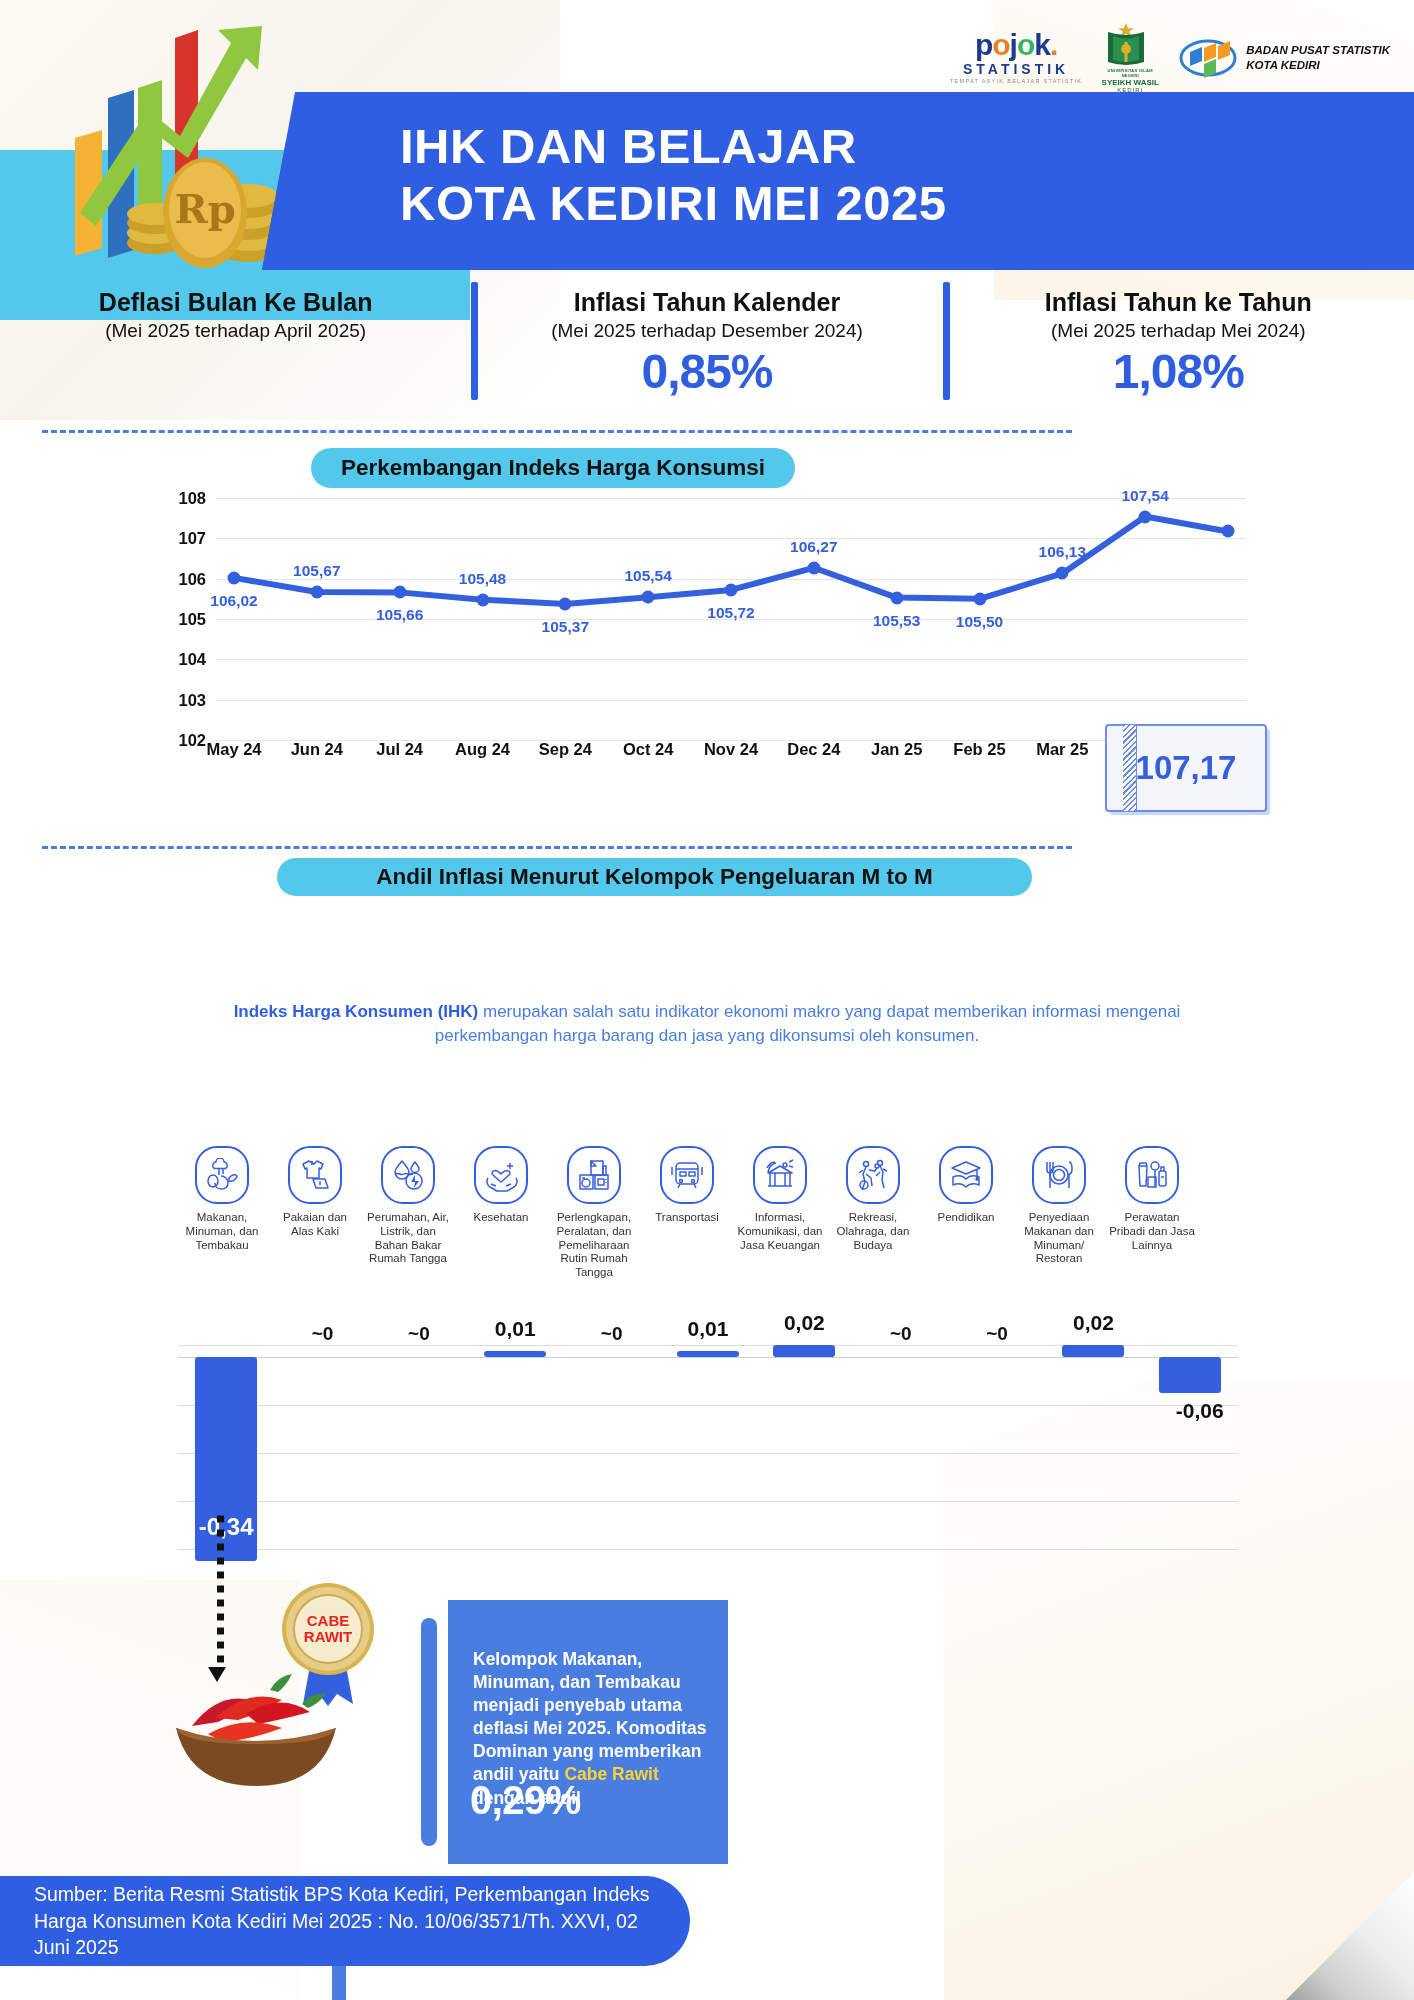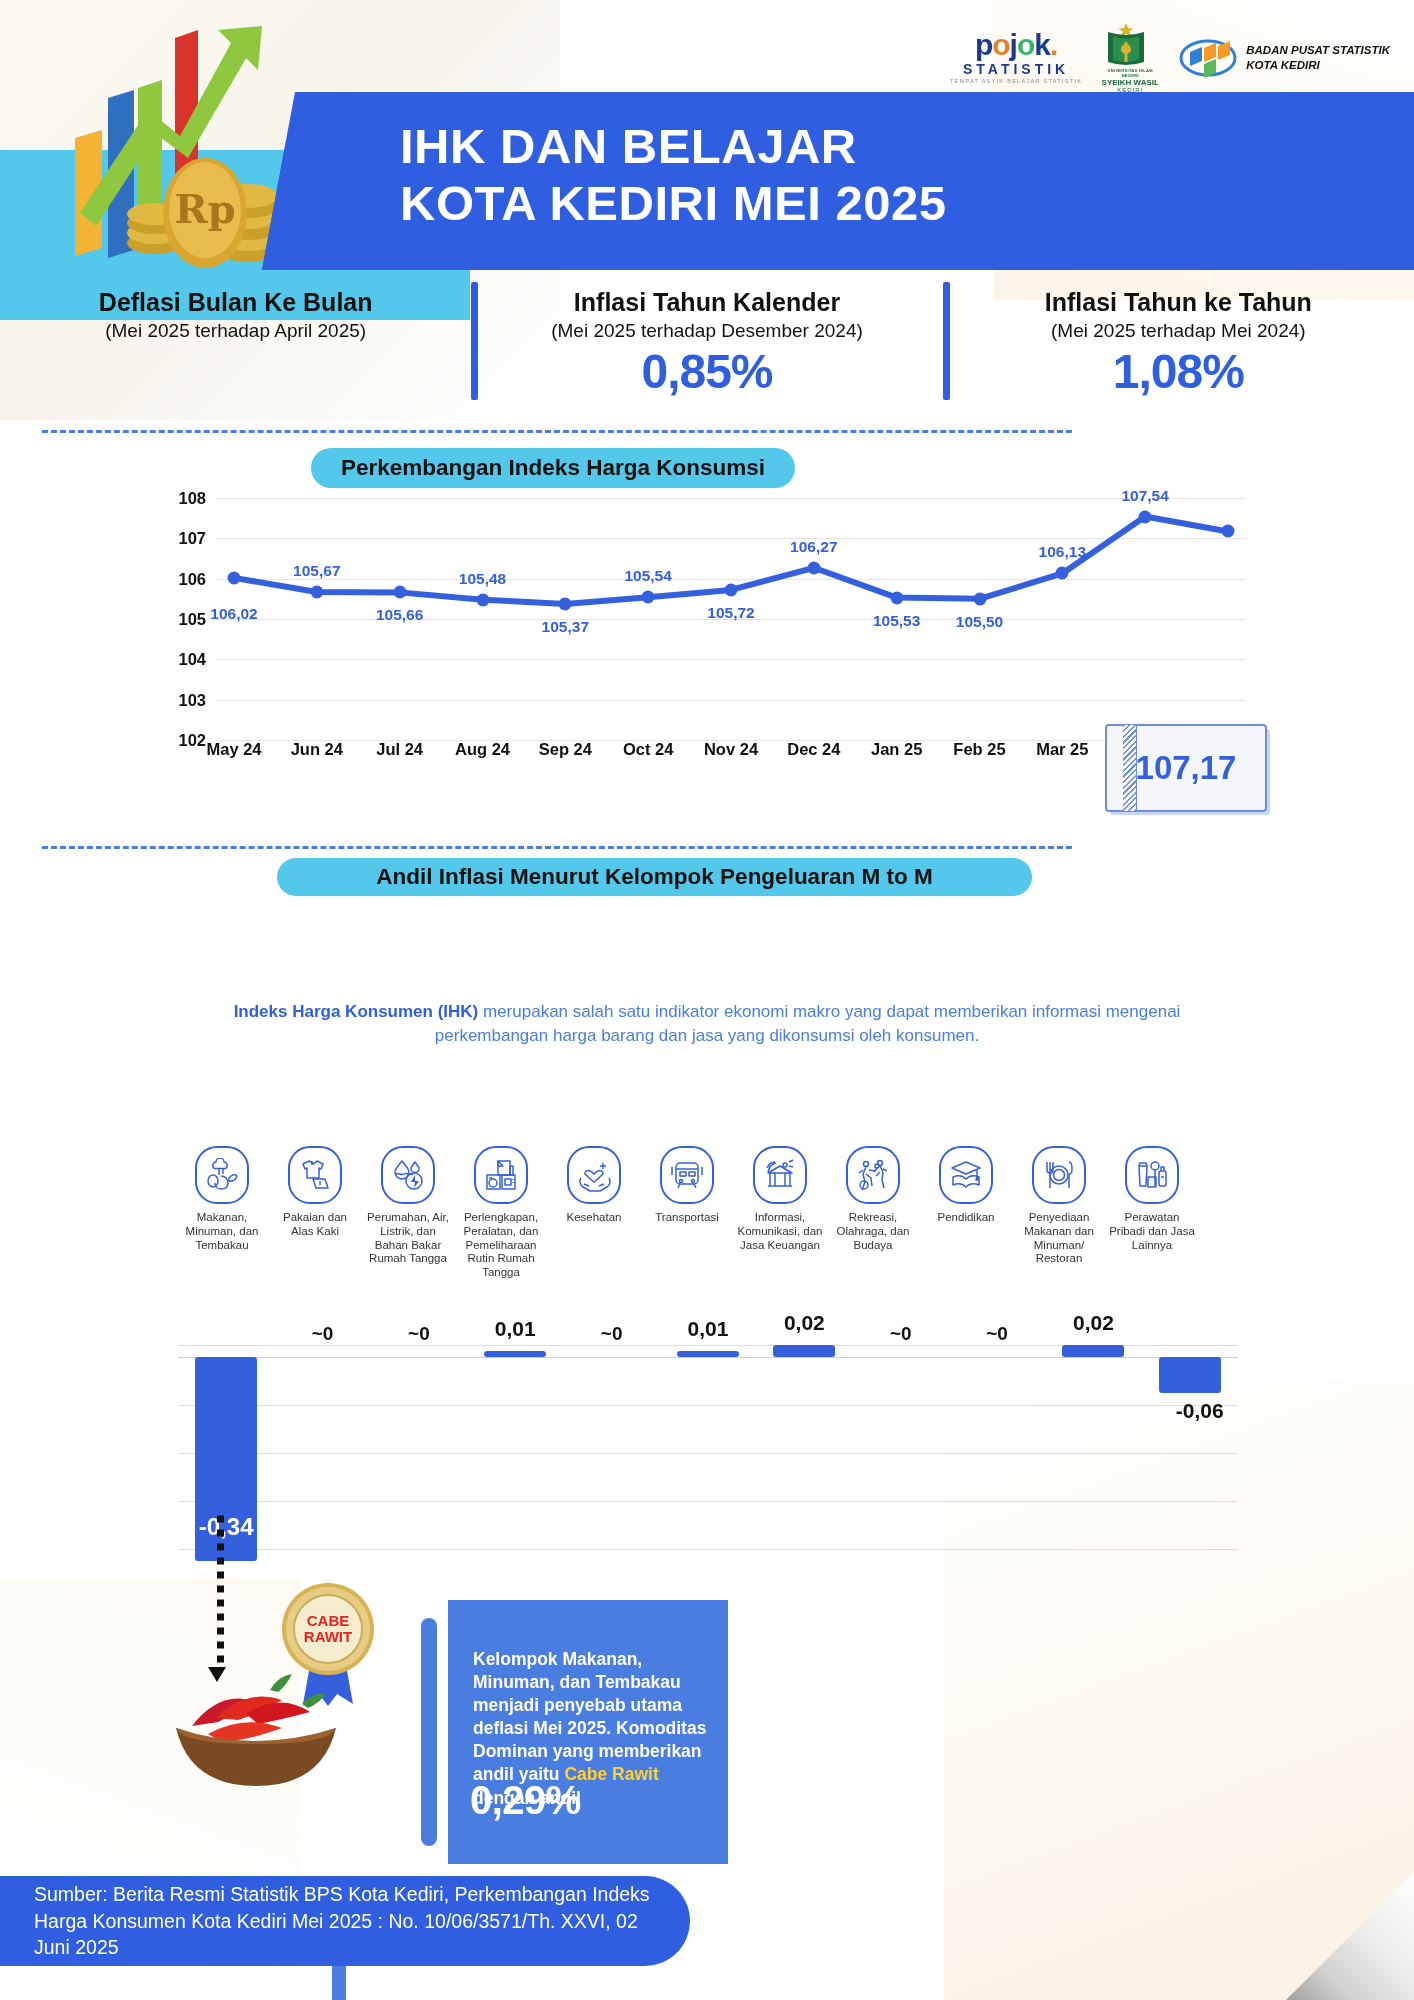--- a/index.html
+++ b/index.html
@@ -332,21 +332,21 @@
       <div class="lc-grid" style="top: 121px;"></div>
       <div class="lc-grid" style="top: 80.6667px;"></div>
       <div class="lc-grid" style="top: 40.3333px;"></div>
       <div class="lc-grid" style="top: 0px;"></div>
     </div>
   <svg class="lc-plot" id="lc-svg" viewBox="0 0 1030 242" preserveAspectRatio="none">
       <path d="M 18 79.86000000000016 L 100.83333333333333 93.9766666666666 L 183.66666666666666 94.38000000000014 L 266.5 101.63999999999984 L 349.3333333333333 106.07666666666648 L 432.1666666666667 99.21999999999974 L 515 91.96000000000006 L 597.8333333333334 69.77666666666681 L 680.6666666666666 99.6233333333333 L 763.5 100.83333333333331 L 846.3333333333334 75.42333333333352 L 929.1666666666666 18.553333333333086 L 1012 33.4766666666666" fill="none" stroke="#3560dd" stroke-width="6" stroke-linejoin="round" stroke-linecap="round"></path>
     </svg>
   <div class="lc-plot" id="lc-points">
       <div class="lc-dot" style="left: 18px; top: 79.86px;"></div>
-      <div class="lc-val" style="left: 18px; top: 93.86px; margin-top: 13px;">106,02</div>
+      <div class="lc-val" style="left: 18px; top: 93.86px;">106,02</div>
       <div class="lc-dot" style="left: 100.833px; top: 93.9767px;"></div>
       <div class="lc-val" style="left: 100.833px; top: 63.9767px;">105,67</div>
       <div class="lc-dot" style="left: 183.667px; top: 94.38px;"></div>
       <div class="lc-val" style="left: 183.667px; top: 108.38px;">105,66</div>
       <div class="lc-dot" style="left: 266.5px; top: 101.64px;"></div>
       <div class="lc-val" style="left: 266.5px; top: 71.64px;">105,48</div>
       <div class="lc-dot" style="left: 349.333px; top: 106.077px;"></div>
       <div class="lc-val" style="left: 349.333px; top: 120.077px;">105,37</div>
       <div class="lc-dot" style="left: 432.167px; top: 99.22px;"></div>
       <div class="lc-val" style="left: 432.167px; top: 69.22px;">105,54</div>
@@ -427,46 +427,46 @@
             <path d="M24 17l-4 7h4l-1 6 5-7h-4z" fill="#3560dd" stroke="none"></path>
           </g>
         </svg>
       </div>
       <div class="icon-cap">Perumahan, Air, Listrik, dan Bahan Bakar Rumah Tangga</div>
     </div>
     <div class="icon-cell">
       <div class="icon-badge">
         <svg width="34" height="34" viewBox="0 0 34 34">
           <g fill="none" stroke="#3560dd" stroke-width="1.5" stroke-linejoin="round">
+            <path d="M17 16c-5-5-9-4-9 0 0 0 4 4 9 8 5-4 9-8 9-8 0-4-4-5-9 0z"></path>
+            <path d="M26 5v6M23 8h6"></path>
+            <path d="M4 20c-2 3-1 7 2 9l7 4h10l7-4c3-2 4-6 2-9"></path>
+            <path d="M7 26l5 2M27 26l-5 2"></path>
+          </g>
+        </svg>
+      </div>
+      <div class="icon-cap">Kesehatan</div>
+    </div>
+    <div class="icon-cell">
+      <div class="icon-badge">
+        <svg width="34" height="34" viewBox="0 0 34 34">
+          <g fill="none" stroke="#3560dd" stroke-width="1.5" stroke-linejoin="round">
             <path d="M14 3h12v14H14z"></path>
             <path d="M14 3l5 5h-5z"></path>
             <rect x="26" y="8" width="3" height="9"></rect>
             <rect x="3" y="17" width="13" height="14"></rect>
             <circle cx="9" cy="25" r="4"></circle>
             <path d="M5 20h3"></path>
             <rect x="18" y="17" width="13" height="14"></rect>
             <rect x="21" y="21" width="6" height="6"></rect>
             <path d="M29 21v1M29 24v1"></path>
           </g>
         </svg>
       </div>
       <div class="icon-cap">Perlengkapan, Peralatan, dan Pemeliharaan Rutin Rumah Tangga</div>
-    </div>
-    <div class="icon-cell">
-      <div class="icon-badge">
-        <svg width="34" height="34" viewBox="0 0 34 34">
-          <g fill="none" stroke="#3560dd" stroke-width="1.5" stroke-linejoin="round">
-            <path d="M17 16c-5-5-9-4-9 0 0 0 4 4 9 8 5-4 9-8 9-8 0-4-4-5-9 0z"></path>
-            <path d="M26 5v6M23 8h6"></path>
-            <path d="M4 20c-2 3-1 7 2 9l7 4h10l7-4c3-2 4-6 2-9"></path>
-            <path d="M7 26l5 2M27 26l-5 2"></path>
-          </g>
-        </svg>
-      </div>
-      <div class="icon-cap">Kesehatan</div>
     </div>
     <div class="icon-cell">
       <div class="icon-badge">
         <svg width="34" height="34" viewBox="0 0 34 34">
           <g fill="none" stroke="#3560dd" stroke-width="1.5" stroke-linejoin="round">
             <rect x="6" y="5" width="22" height="21" rx="4"></rect>
             <path d="M6 11h22"></path>
             <rect x="10" y="14" width="6" height="4"></rect>
             <rect x="19" y="14" width="6" height="4"></rect>
             <circle cx="11" cy="23" r="1.5"></circle>

